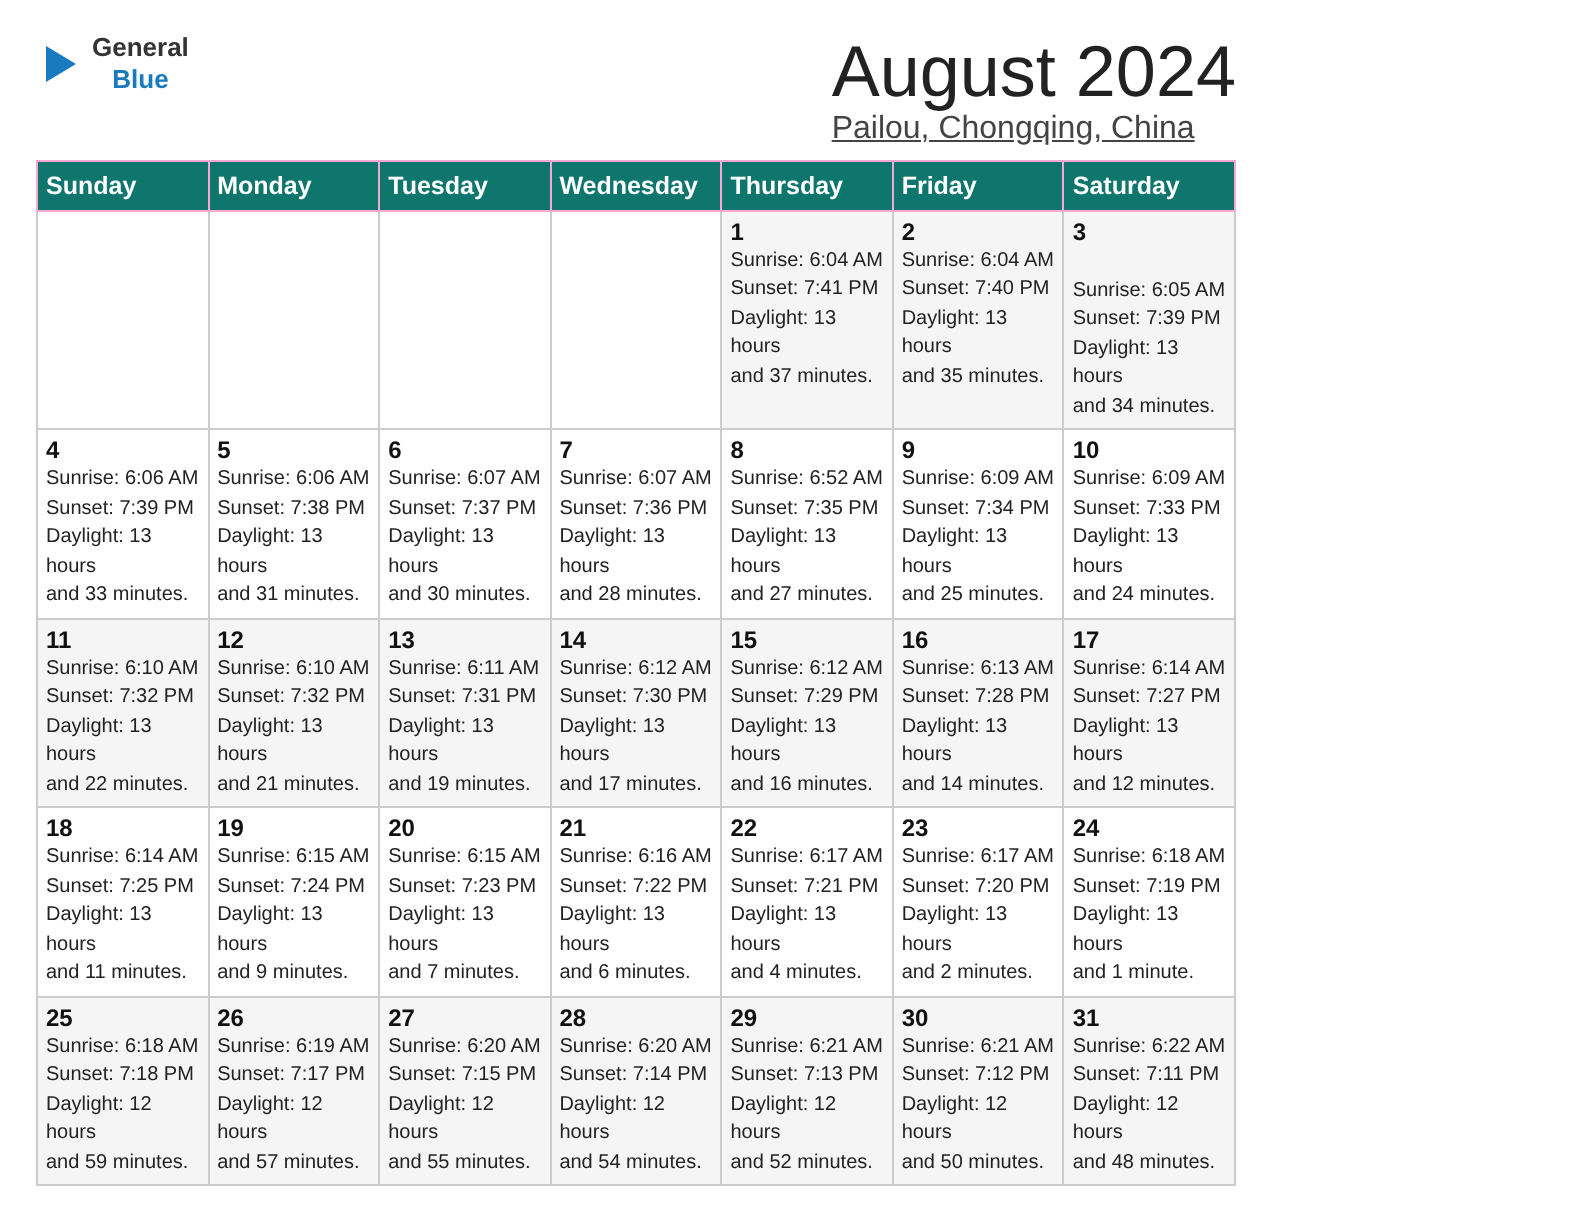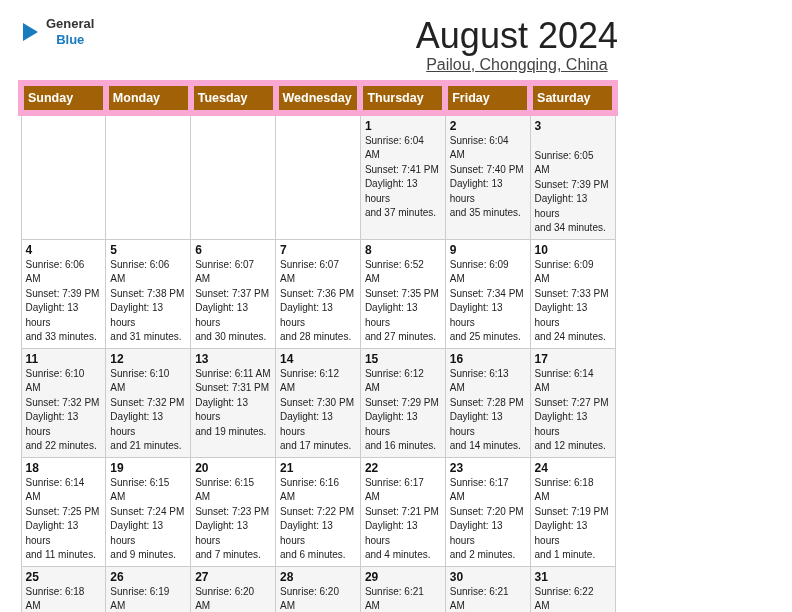--- a/index.html
+++ b/index.html
@@ -21,46 +21,46 @@
       justify-content: space-between;
       align-items: flex-start;
       margin-bottom: 6px;
     }
     .logo {
       display: flex;
       align-items: center;
       gap: 4px;
     }
     .title-block {
-      text-align: center;
+      text-align: left;
     }
     .main-title {
       font-size: 36px;
       font-weight: normal;
       color: #222;
       line-height: 1.1;
     }
     .subtitle {
       font-size: 16px;
       color: #444;
       text-decoration: underline;
     }
     .calendar {
       width: 100%;
       border-collapse: collapse;
       table-layout: fixed;
     }
     .calendar thead th {
-      background: #a16207;
+      background: #0f766e;
       color: #fff;
       font-size: 12.5px;
       font-weight: bold;
       padding: 5px 4px;
       text-align: left;
-      border: 6px solid #f9a8d4;
+      border: 1px solid #f9a8d4;
     }
     .calendar tbody td {
       border: 1px solid #ccc;
       vertical-align: top;
       padding: 3px 4px;
       font-size: 10.2px;
       color: #222;
       height: 82px;
       background: #fff;
     }

